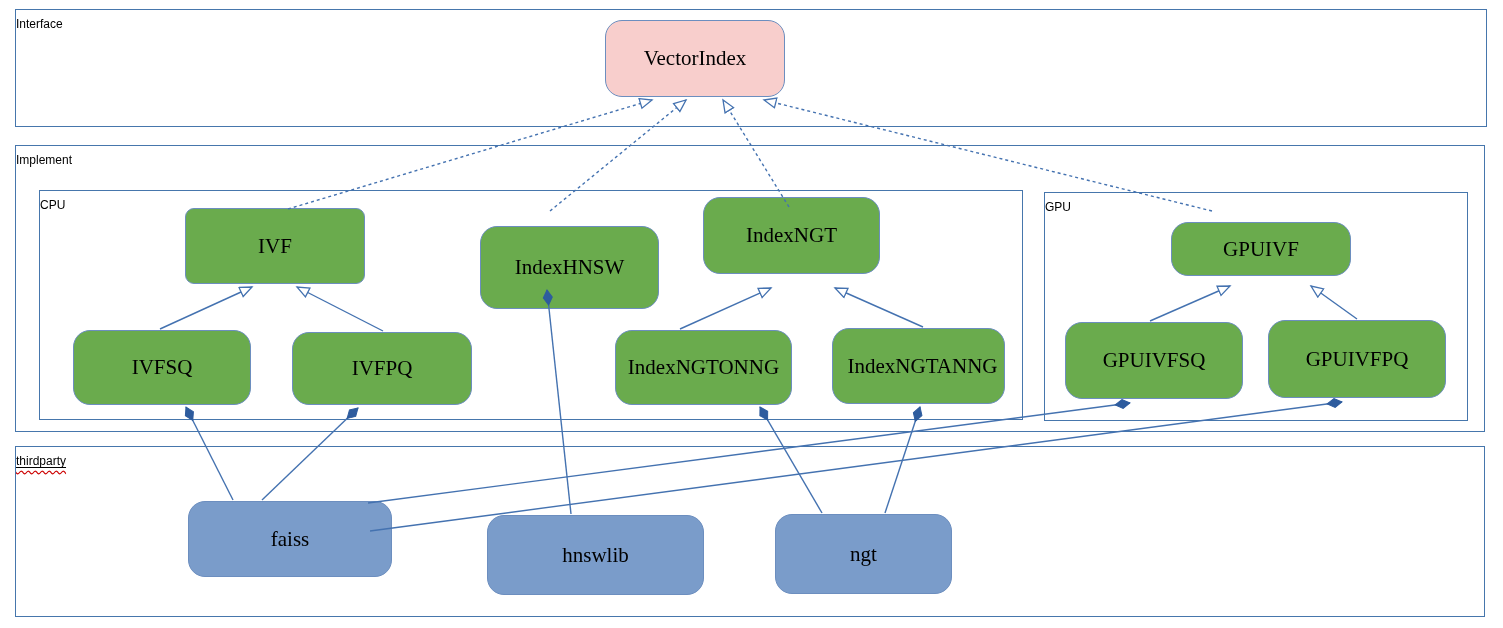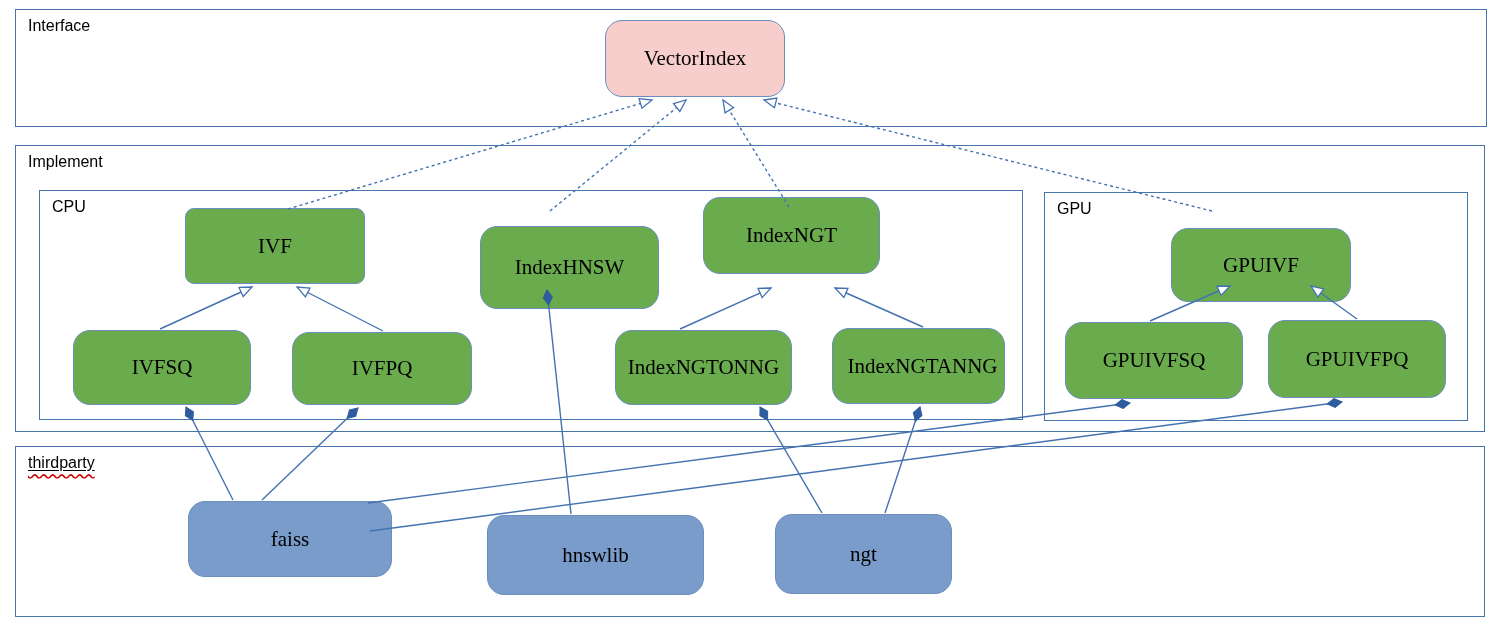--- a/index.html
+++ b/index.html
@@ -17,23 +17,23 @@
   .canvas {
     position:relative; width:1503px; height:628px;
     background:#ffffff; overflow:hidden;
     font-family:"Liberation Sans", sans-serif;
   }
   .container {
     position:absolute; border:1.6px solid var(--container-border);
     background:transparent; box-sizing:border-box;
   }
   .container-label {
-    position:absolute; top:7px; left:12px;
+    position:absolute; top:7px; left:0;
     font-family:"Liberation Sans", sans-serif;
-    font-size:16px; color:var(--label); white-space:nowrap;
+    font-size:12px; color:var(--label); white-space:nowrap;
   }
   .wavy {
     text-decoration: underline wavy var(--spellcheck);
     text-underline-offset: 5px;
   }
   .wavy > span {
     text-decoration: underline solid var(--label);
     text-underline-offset: 2px;
   }
   .node {
@@ -45,21 +45,21 @@
   }
   .node.iface { background:var(--interface-fill); }
   .node.impl  { background:var(--node-fill); }
   .node.third { background:var(--thirdparty-fill); }
 
   
   #n-vectorindex   { left:605px;  top:20px;  width:180px; height:77px; }
   #n-ivf           { left:185px;  top:208px; width:180px; height:76px;border-radius:9px; }
   #n-indexhnsw     { left:480px;  top:210px; width:179px; height:83px;margin-top:16px; }
   #n-indexngt      { left:703px;  top:197px; width:177px; height:77px; }
-  #n-gpuivf        { left:1171px; top:228px; width:180px; height:74px; }
+  #n-gpuivf        { left:1171px; top:222px; width:180px; height:54px; }
   #n-ivfsq         { left:73px;   top:330px; width:178px; height:75px; }
   #n-ivfpq         { left:292px;  top:332px; width:180px; height:73px; }
   #n-indexngtonng  { left:615px;  top:330px; width:177px; height:75px; }
   #n-indexngtanng  { left:832px;  top:328px; width:173px; height:76px;padding-left:8px; }
   #n-gpuivfsq      { left:1065px; top:322px; width:178px; height:77px;text-align:center; }
   #n-gpuivfpq      { left:1268px; top:320px; width:178px; height:78px; }
   #n-faiss         { left:188px;  top:501px; width:204px; height:76px; }
   #n-hnswlib       { left:487px;  top:515px; width:217px; height:80px; }
   #n-ngt           { left:775px;  top:514px; width:177px; height:80px; }
 

